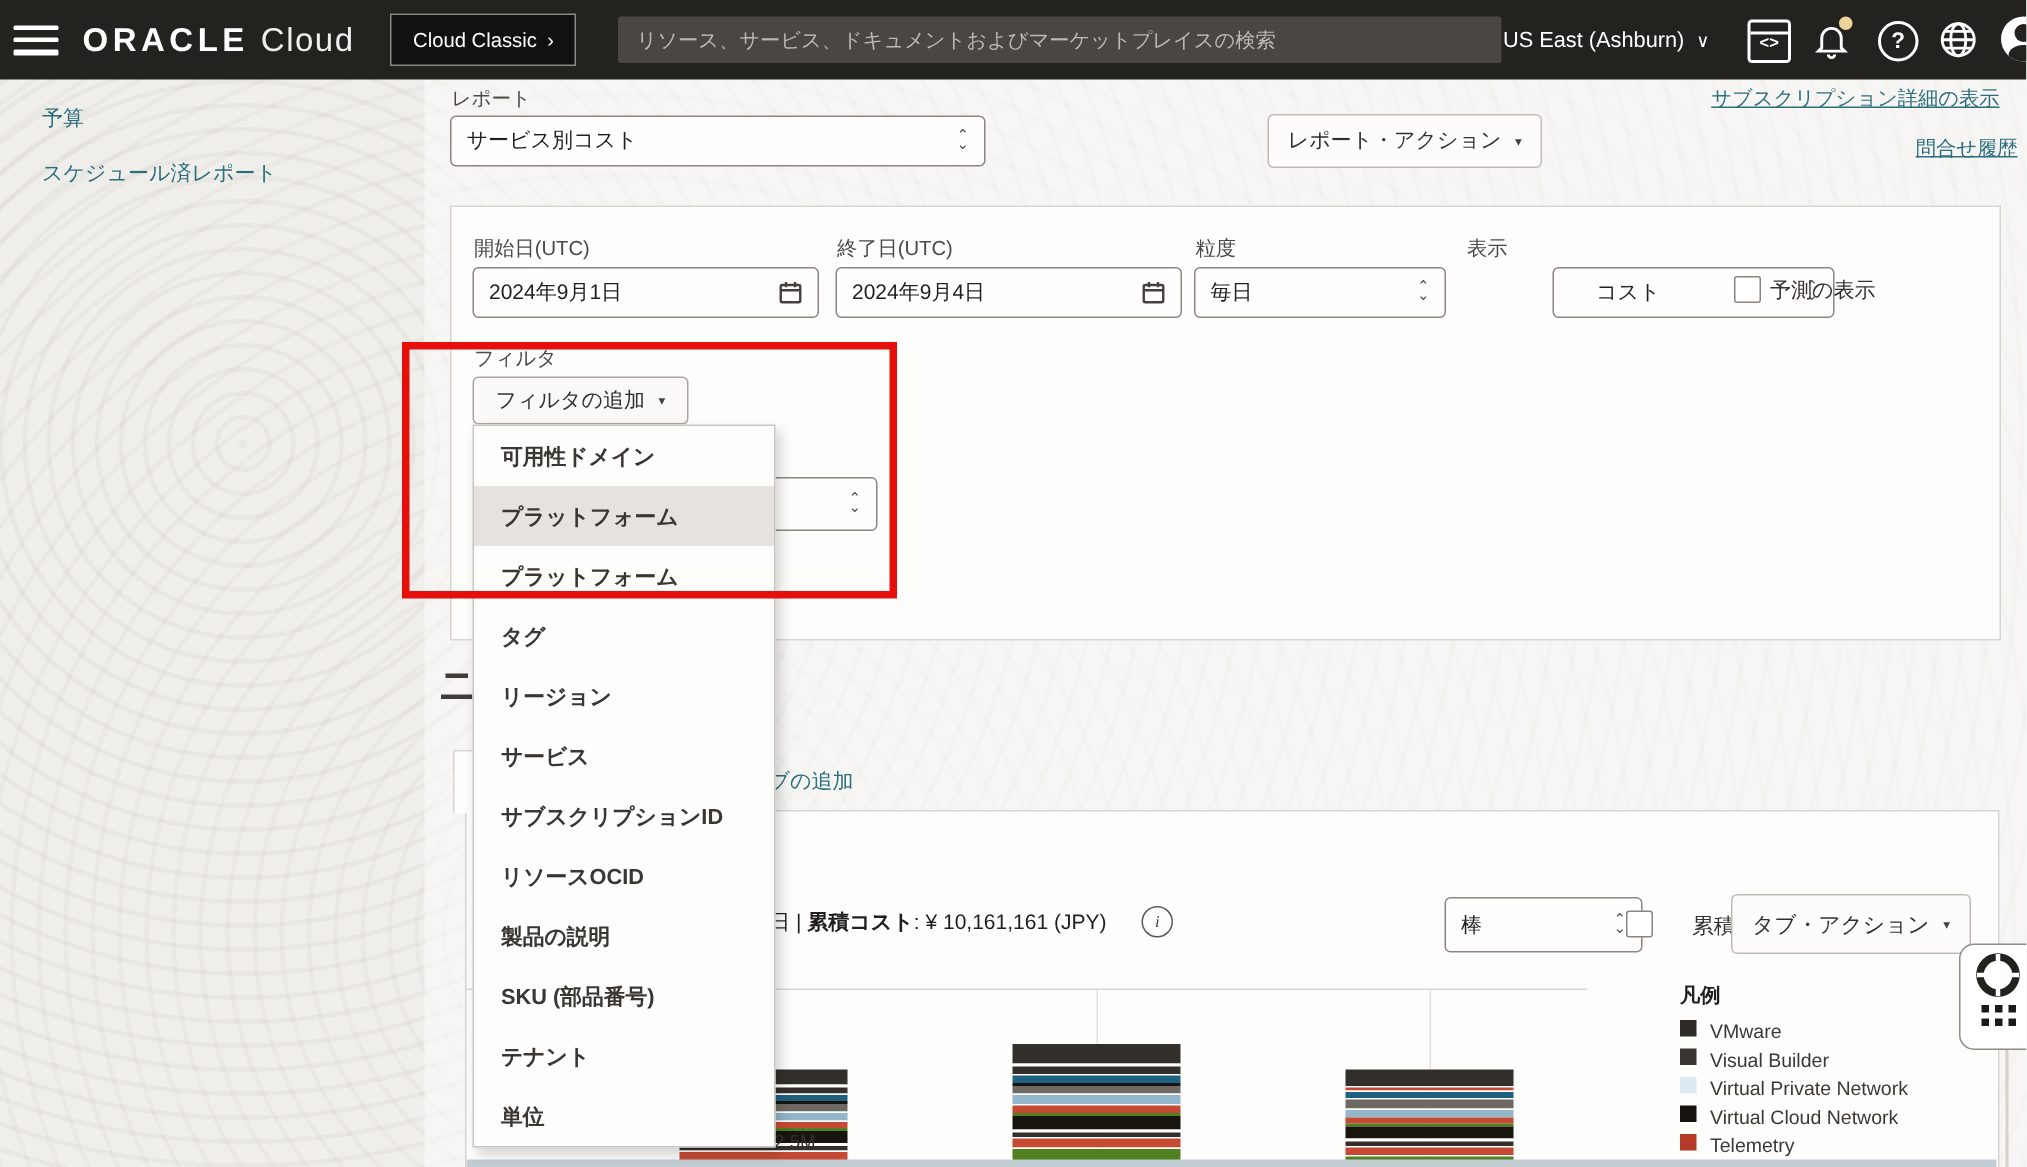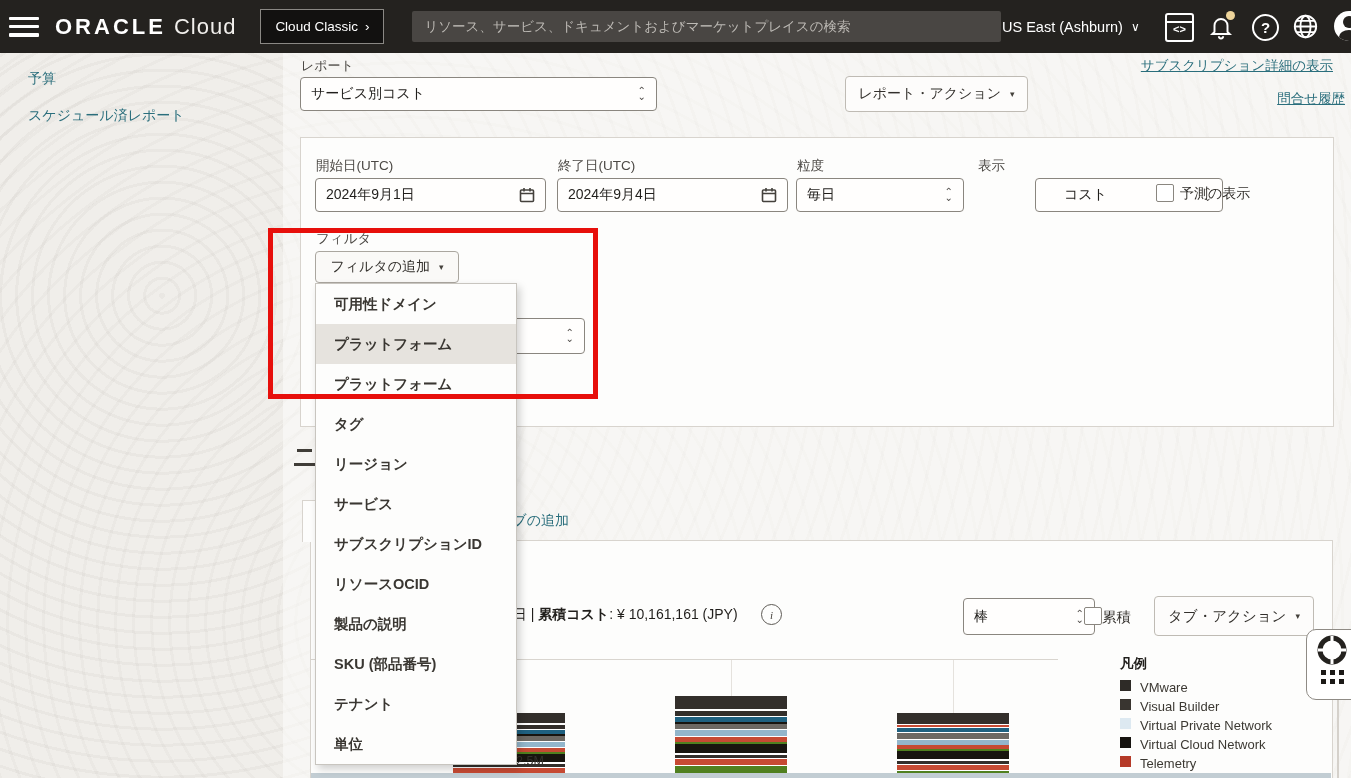--- a/index.html
+++ b/index.html
@@ -200,21 +200,21 @@
   <div class="abs" style="left:761px;top:604px;width:19px;height:19px;border:1.5px solid #5d5a55;border-radius:50%;display:flex;align-items:center;justify-content:center;font-size:11px;font-style:italic;font-family:'Liberation Serif',serif;color:#44413c;z-index:2;">i</div>
 
   <div class="abs selectbox" style="left:963px;top:598px;width:110px;height:35px;z-index:2;">
     <span>棒</span>
     <span class="chev2">
         <span>⌃</span>
         <span>⌄</span>
       </span>
   </div>
   <div class="abs cb" style="left:1084px;top:607px;z-index:2;"></div>
-  <div class="abs cblabel" style="left:1102px;top:608px;font-size:14.5px;z-index:2;">累積</div>
+  <div class="abs cblabel" style="left:1128px;top:608px;font-size:14.5px;z-index:2;">累積</div>
   <div class="abs btn" style="left:1154px;top:596px;width:158px;height:38px;font-size:14.5px;z-index:2;">
     <span>タブ・アクション</span>
     <span class="caret">▾</span>
   </div>
 
   <div class="abs" style="left:1120px;top:655px;font-size:13.5px;font-weight:bold;color:#211f1c;z-index:2;">凡例</div>
   <div class="abs" style="left:1120px;top:680px;z-index:2;">
 
       <div class="legend-item">
         <div class="sw" style="background: rgb(46, 43, 39);"></div>

